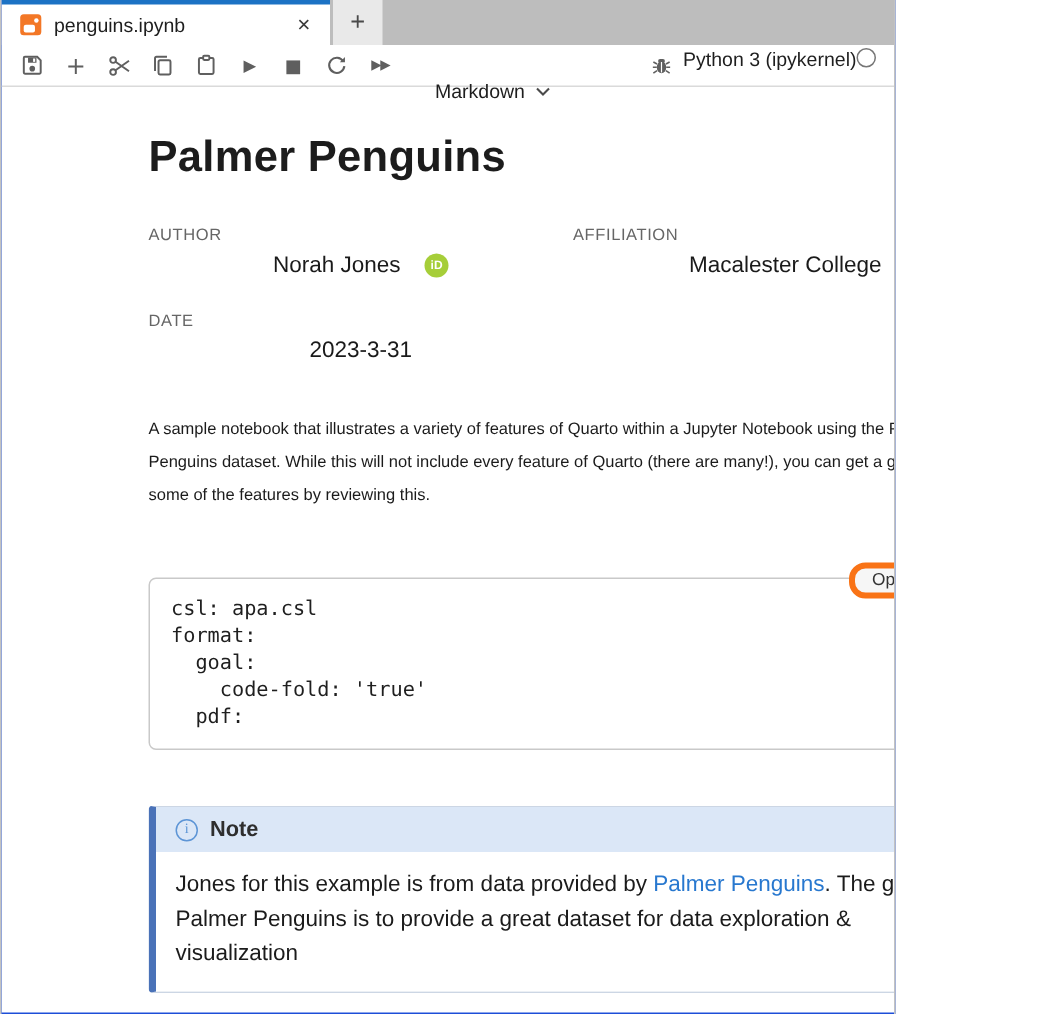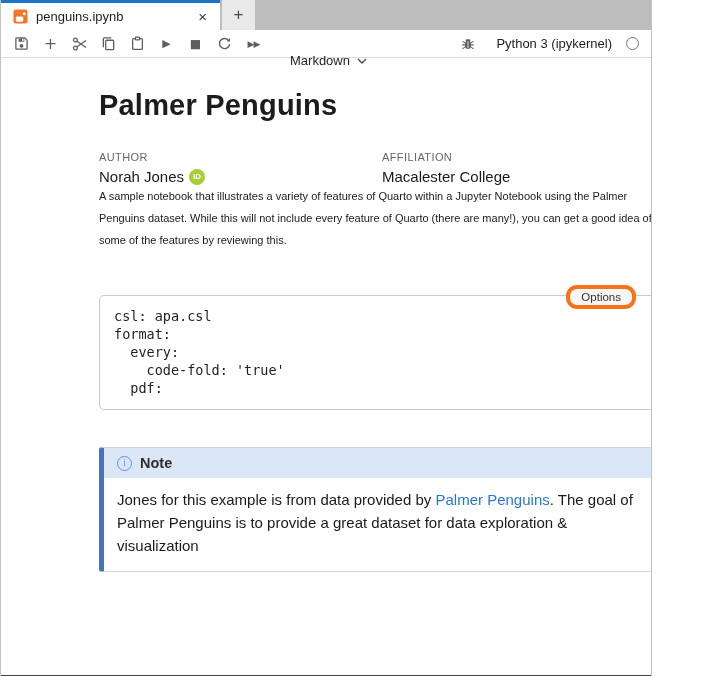--- a/index.html
+++ b/index.html
@@ -1,19 +1,19 @@
 <!DOCTYPE html>
 <html><head>
 <meta charset="utf-8">
 <style>
   * { margin:0; padding:0; box-sizing:border-box; }
   body { font-family:"Liberation Sans", sans-serif; background:#ffffff; }
   .window {
-    width:652px; height:676px; position:relative; overflow:hidden;
-    background:#404040; border-left:1px solid #c2c2c2; border-right:1px solid #c2c2c2;
+    width:597px; height:676px; position:relative; overflow:hidden;
+    background:#1d4ed8; border-left:1px solid #c2c2c2; border-right:1px solid #c2c2c2;
   }
 
   
   .tabbar { height:30px; background:#bdbdbd; display:flex; align-items:stretch; }
   .tab-active {
     width:219px; background:#ffffff; border-top:3px solid #1c72c4;
     display:flex; align-items:center; padding:0 10px 0 12px; gap:8px; cursor:default;
   }
   .nb-icon { width:15px; height:15px; flex:0 0 auto; }
   .tab-title { font-size:13px; color:#1e1e1e; flex:1; white-space:nowrap; overflow:hidden; }
@@ -31,33 +31,33 @@
   .tbtn {
     width:29px; height:24px; display:flex; align-items:center; justify-content:center;
     color:#5f5f5f; font-family:"DejaVu Sans", sans-serif;
   }
   .tbtn svg { display:block; }
   .glyph-run { font-size:11px; }
   .glyph-stop { font-size:12px; }
   .glyph-runall { font-size:9px; letter-spacing:-1px; }
   .glyph-add { font-size:16px; font-weight:400; }
   .celltype { display:flex; align-items:center; gap:7px; margin-left:22px; font-size:13px; color:#1e1e1e;margin-top:34px; }
-  .toolbar-right { margin-left:auto; display:flex; align-items:center; gap:14px; }
+  .toolbar-right { margin-left:auto; display:flex; }
   .kernel-name { font-size:13px; color:#1e1e1e; }
   .kernel-status { width:13px; height:13px; border:1.5px solid #767676; border-radius:50%; }
 
   
   .content { height:617px; overflow:hidden; background:#fff; }
   .doc { width:566px; margin-left:98px; padding-top:31px; color:#1b1b1b; }
 
   .doc-title { font-size:29px; font-weight:600; letter-spacing:0.2px; color:#1c1c1c; margin-bottom:29px; }
 
-  .meta-grid { display:grid; grid-template-columns:283px 1fr; row-gap:23px; }
+  .meta-grid { display:grid; grid-template-columns:283px 1fr; row-gap:23px; margin-bottom:33px; }
   .meta-label { font-size:11px; color:#666666; letter-spacing:0.4px; margin-bottom:5px; }
-  .meta-value { font-size:15px; color:#1a1a1a; display:flex; align-items:center; gap:5px; }
+  .meta-value { font-size:15px; color:#1a1a1a; display:flex; align-items:center; gap:16px;justify-content:center; }
   .orcid {
     width:16px; height:16px; border-radius:50%; background:#a6ce39; color:#ffffff;
     font-size:8px; font-weight:bold; display:inline-flex; align-items:center; justify-content:center;
   }
 
   .intro { font-size:11px; line-height:22px; margin-bottom:44px; }
 
   .yaml-block {
     position:relative; border:1px solid #c9c9c9; border-radius:5px;
     padding:11px 14px 12px; margin-bottom:37px;
@@ -179,29 +179,33 @@
           <div class="meta-label">AUTHOR</div>
           <div class="meta-value">
             <span>Norah Jones</span>
             <span class="orcid">iD</span>
           </div>
         </div>
         <div>
           <div class="meta-label">AFFILIATION</div>
           <div class="meta-value">Macalester College</div>
         </div>
+        <div>
+          <div class="meta-label">DATE</div>
+          <div class="meta-value">2023-3-31</div>
+        </div>
       </div>
 
       <p class="intro">A sample notebook that illustrates a variety of features of Quarto within a Jupyter Notebook using the Palmer Penguins dataset. While this will not include every feature of Quarto (there are many!), you can get a good idea of some of the features by reviewing this.</p>
 
       <div class="yaml-block">
         <span class="options-btn">Options</span>
         <div class="code-line">csl: apa.csl</div>
         <div class="code-line">format:</div>
-        <div class="code-line">  every:</div>
+        <div class="code-line">  goal:</div>
         <div class="code-line">    code-fold: 'true'</div>
         <div class="code-line">  pdf:</div>
       </div>
 
       <div class="callout">
         <div class="callout-header">
           <span class="info-icon">i</span>
           <span class="callout-title">Note</span>
         </div>
         <div class="callout-body">

